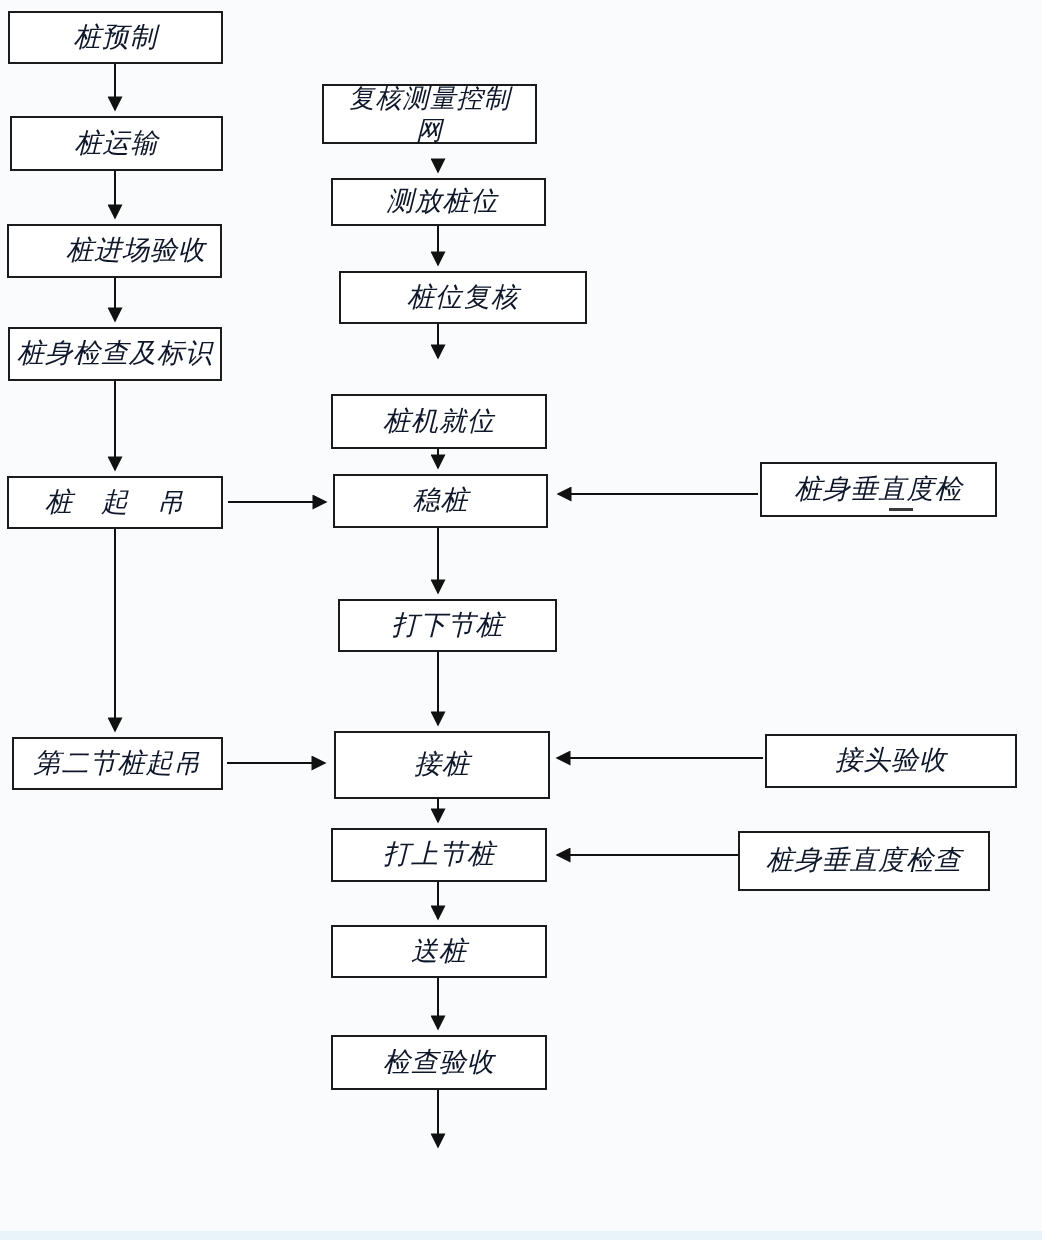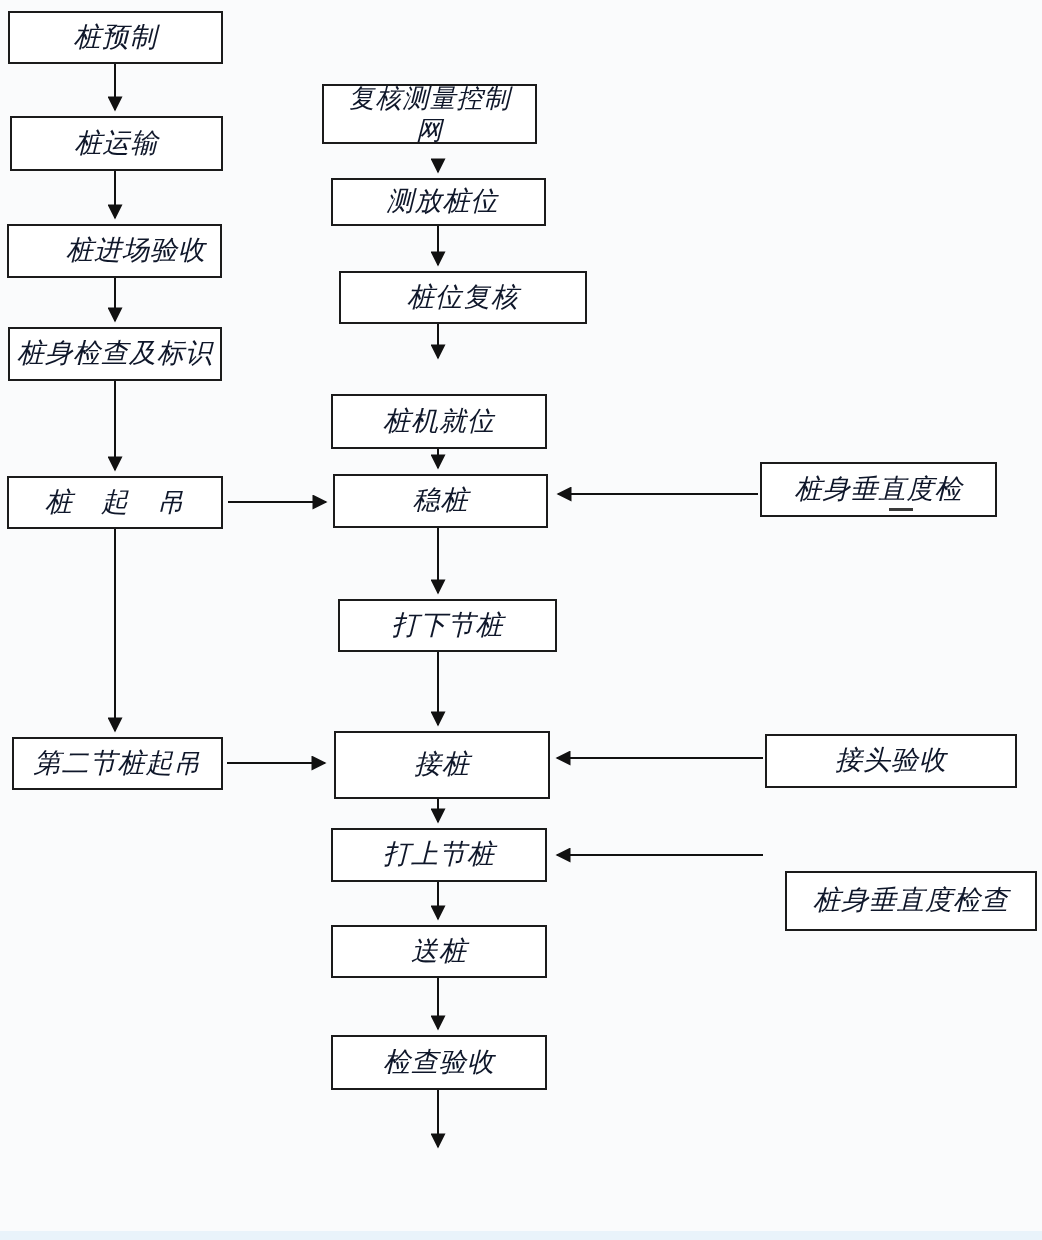--- a/index.html
+++ b/index.html
@@ -78,21 +78,21 @@
   .n-m6  { left: 338px; top: 599px;  width: 219px; height: 53px; }
   .n-m7  { left: 334px; top: 731px;  width: 216px; height: 68px; }
   .n-m8  { left: 331px; top: 828px;  width: 216px; height: 54px; }
   .n-m9  { left: 331px; top: 925px;  width: 216px; height: 53px; }
   .n-m10 { left: 331px; top: 1035px; width: 216px; height: 55px; }
   .n-m11 { left: 331px; top: 1153px; width: 216px; height: 54px; }
 
   
   .n-r1  { left: 760px; top: 462px;  width: 237px; height: 55px; }
   .n-r2  { left: 765px; top: 734px;  width: 252px; height: 54px; }
-  .n-r3  { left: 785px; top: 831px;  width: 252px; height: 60px; margin-top: 40px; }
+  .n-r3  { left: 738px; top: 831px;  width: 252px; height: 60px; }
 </style>
 </head>
 <body>
 
 <div class="canvas">
 
   <svg class="arrows" width="1042" height="1240" viewBox="0 0 1042 1240" xmlns="http://www.w3.org/2000/svg">
     <defs>
       <marker id="ah" viewBox="0 0 10 10" refX="9" refY="5" markerWidth="9" markerHeight="7.5" orient="auto" markerUnits="strokeWidth">
         <path d="M0,0 L10,5 L0,10 z" fill="#111111"></path>

